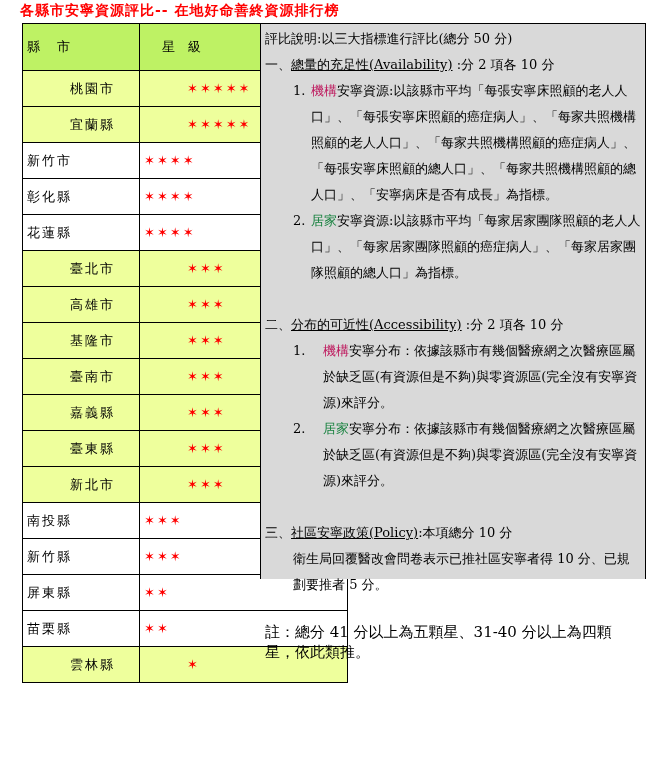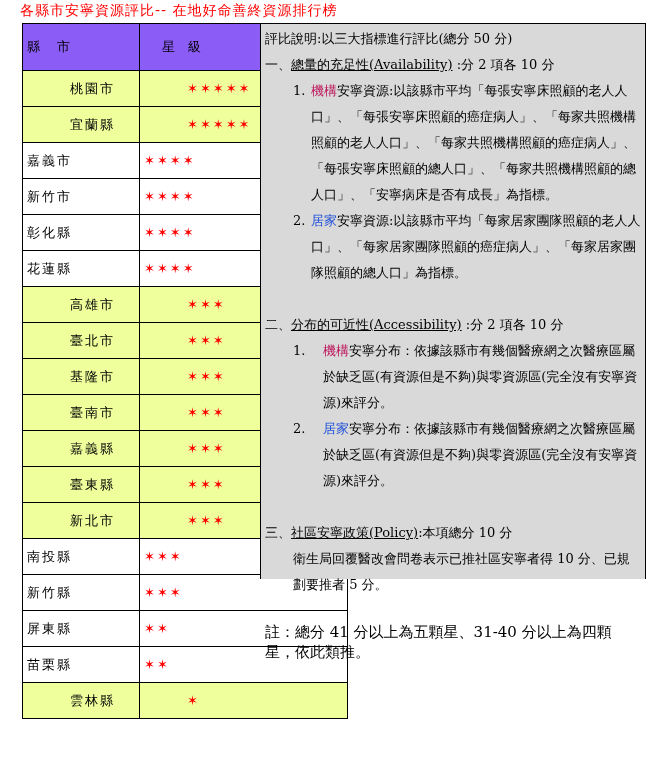--- a/index.html
+++ b/index.html
@@ -4,37 +4,37 @@
   <style>
     html, body { margin: 0; padding: 0; }
     body {
       width: 663px; height: 765px; position: relative; overflow: hidden;
       background: #ffffff;
       font-family: "DejaVu Serif", "Liberation Serif", serif;
       color: #000;
     }
     .title {
       position: absolute; left: 20px; top: 2px;
-      font-size: 14px; font-weight: normal; color: #ff0000;
+      font-size: 14px; font-weight: bold; color: #ff0000;
       letter-spacing: 1px; white-space: nowrap;
       font-family: "DejaVu Sans", "Liberation Sans", sans-serif;
     }
     table.rank {
       position: absolute; left: 22px; top: 23px;
       border-collapse: collapse;
       font-size: 13px;
     }
     table.rank td {
       border: 1.5px solid #000;
       padding: 0 0 0 4px;
       height: 35px;
       vertical-align: middle;
       white-space: nowrap;
     }
-    table.rank tr.head td { background: #8b5cf6; height: 46px; }
+    table.rank tr.head td { background: #bef264; height: 46px; }
     table.rank td.c1 { width: 69px; letter-spacing: 2px; }
     table.rank td.c2 { width: 160px; }
     table.rank tr.hl td { background: #eeff9c; padding-left: 47px; }
     table.rank tr.plain td { background: #ffffff; }
     .stars { color: #ff0000; font-size: 13px; letter-spacing: 2px; font-family: "DejaVu Sans", sans-serif; }
     .panel {
       position: absolute; left: 260px; top: 23px;
       width: 386px; height: 556px;
       background: #d9d9d9;
       border: 1.5px solid #000; border-bottom: none;
@@ -42,21 +42,21 @@
       font-size: 13px; line-height: 26px;
       padding: 2px 4px 0 4px;
     }
     .panel p { margin: 0; }
     .sec { font-weight: normal; }
     .sec .hd { font-weight: normal; text-decoration: underline; }
     .item { position: relative; padding-left: 46px; }
     .item .num { position: absolute; left: 28px; top: 0; }
     .item.wide { padding-left: 58px; }
     .red { color: #be185d; }
-    .purple { color: #1d4ed8; }
+    .purple { color: #15803d; }
     .indent { padding-left: 28px; }
     .note { font-size: 15px; line-height: 20px; }
   </style>
 </head>
 <body>
 
 <div class="title">各縣市安寧資源評比-- 在地好命善終資源排行榜</div>
 
 <table class="rank">
   <tbody id="rank-body">
@@ -66,41 +66,37 @@
     </tr>
   <tr class="hl">
         <td class="c1">桃園市</td>
         <td class="c2"><span class="stars">✶✶✶✶✶</span></td>
       </tr>
       <tr class="hl">
         <td class="c1">宜蘭縣</td>
         <td class="c2"><span class="stars">✶✶✶✶✶</span></td>
       </tr>
       <tr class="plain">
-        <td class="c1">嘉義市</td>
-        <td class="c2"><span class="stars">✶✶✶✶</span></td>
-      </tr>
-      <tr class="plain">
         <td class="c1">新竹市</td>
         <td class="c2"><span class="stars">✶✶✶✶</span></td>
       </tr>
       <tr class="plain">
         <td class="c1">彰化縣</td>
         <td class="c2"><span class="stars">✶✶✶✶</span></td>
       </tr>
       <tr class="plain">
         <td class="c1">花蓮縣</td>
         <td class="c2"><span class="stars">✶✶✶✶</span></td>
       </tr>
       <tr class="hl">
-        <td class="c1">高雄市</td>
+        <td class="c1">臺北市</td>
         <td class="c2"><span class="stars">✶✶✶</span></td>
       </tr>
       <tr class="hl">
-        <td class="c1">臺北市</td>
+        <td class="c1">高雄市</td>
         <td class="c2"><span class="stars">✶✶✶</span></td>
       </tr>
       <tr class="hl">
         <td class="c1">基隆市</td>
         <td class="c2"><span class="stars">✶✶✶</span></td>
       </tr>
       <tr class="hl">
         <td class="c1">臺南市</td>
         <td class="c2"><span class="stars">✶✶✶</span></td>
       </tr>

